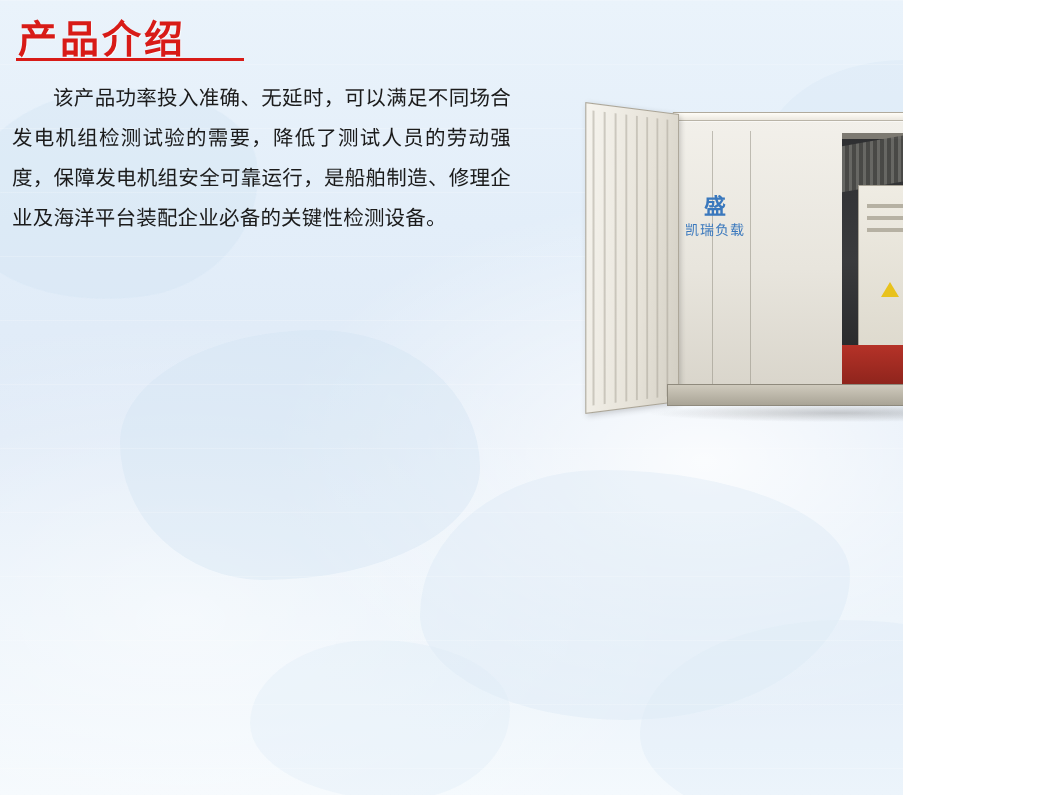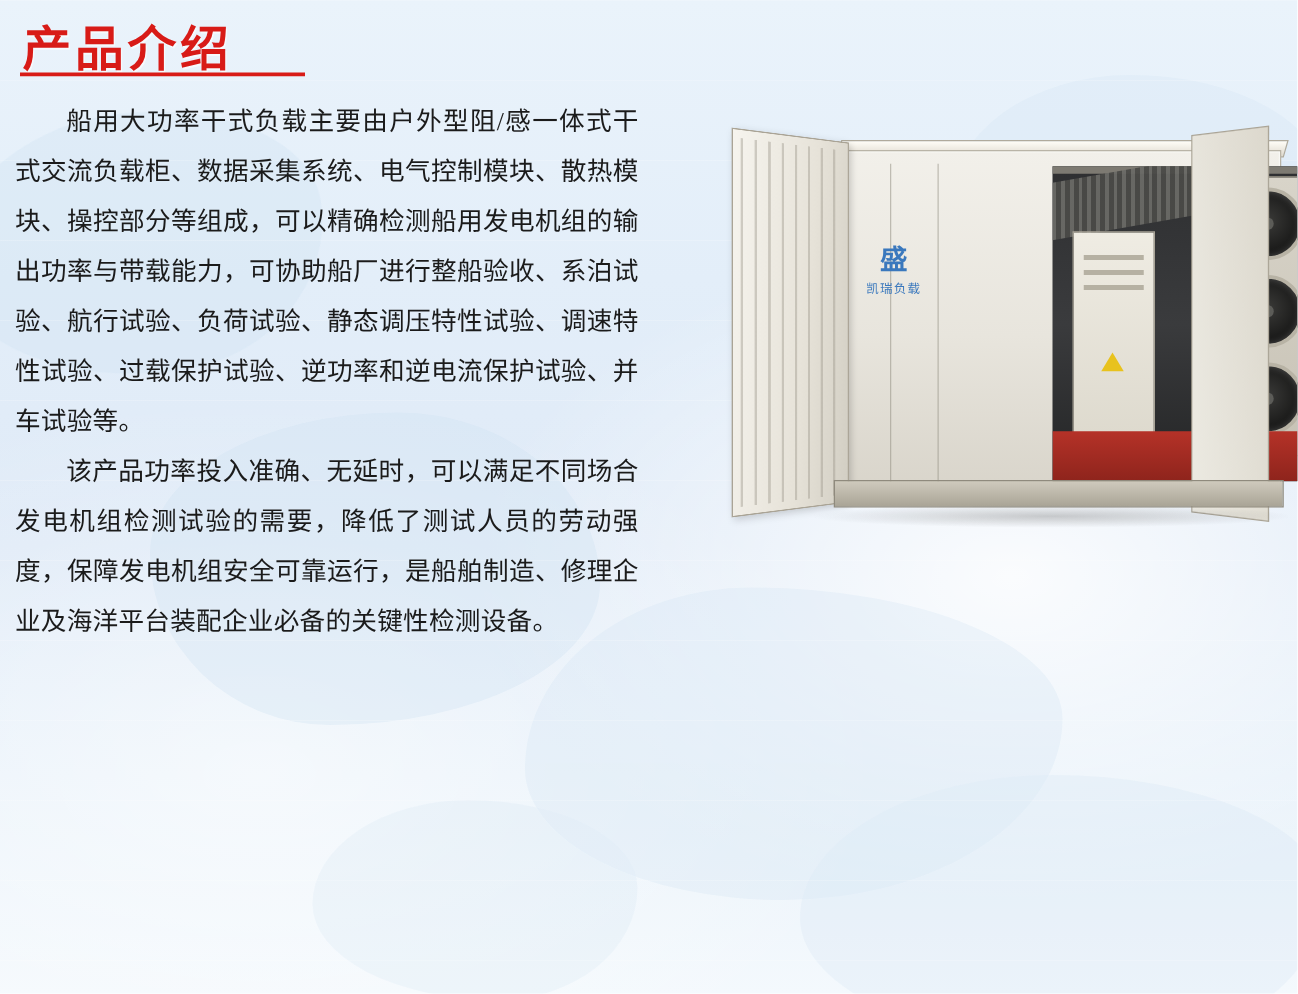--- a/index.html
+++ b/index.html
@@ -10,21 +10,21 @@
     width: 1038px;
     height: 795px;
     overflow: hidden;
     font-family: "Liberation Serif", "DejaVu Serif", serif;
     background: #ffffff;
   }
 
   
   .page {
     position: relative;
-    width: 1038px;
+    width: 903px;
     height: 795px;
     background:
       radial-gradient(ellipse 620px 380px at 78% 58%, rgba(255,255,255,0.85) 0%, rgba(255,255,255,0.0) 70%),
       radial-gradient(ellipse 700px 420px at 20% 78%, rgba(255,255,255,0.55) 0%, rgba(255,255,255,0.0) 72%),
       linear-gradient(180deg, #eaf3fb 0%, #e3eef9 28%, #dfeaf7 55%, #e9f2fa 78%, #f4f9fd 100%);
     overflow: hidden;
   }
 
   
   .map-layer {
@@ -281,21 +281,21 @@
     color: #2f6fb5;
     font-family: "DejaVu Sans", "Liberation Sans", sans-serif;
     line-height: 1.1;
   }
   .logo-mark {
     font-size: 22px;
     font-weight: bold;
     color: #3a78bd;
   }
   .logo-text {
-    font-size: 10px;
+    font-size: 14px;
     letter-spacing: 1px;
     color: #3a78bd;
     margin-top: 4px;
   }
   .panel-seam {
     position: absolute;
     top: 10px;
     width: 1px;
     height: 258px;
     background: rgba(150,145,133,0.55);
@@ -353,17 +353,16 @@
         <div class="logo-mark">盛</div>
         <div class="logo-text">凯瑞负载</div>
       </div>
       <div class="cont-base"></div>
       <div class="cont-shadow"></div>
     </div>
   </div>
 
   <div class="content">
     <div class="float-img-spacer"></div>
-    <p class="para indent p1">船用大功率干式负载主要由户外型阻/感一体式干式交流负载柜、数据采集系统、电气控制模块、散热模块、操控部分等组成，可以精确检测船用发电机组的输出功率与带载能力，可协助船厂进行整船验收、系泊试验、航行试验、负荷试验、静态调压特性试验、调速特性试验、过载保护试验、逆功率和逆电流保护试验、并车试验等。</p>
     <p class="para indent p4">该产品功率投入准确、无延时，可以满足不同场合发电机组检测试验的需要，降低了测试人员的劳动强度，保障发电机组安全可靠运行，是船舶制造、修理企业及海洋平台装配企业必备的关键性检测设备。</p>
   </div>
 
 </div>
 
 </body></html>

